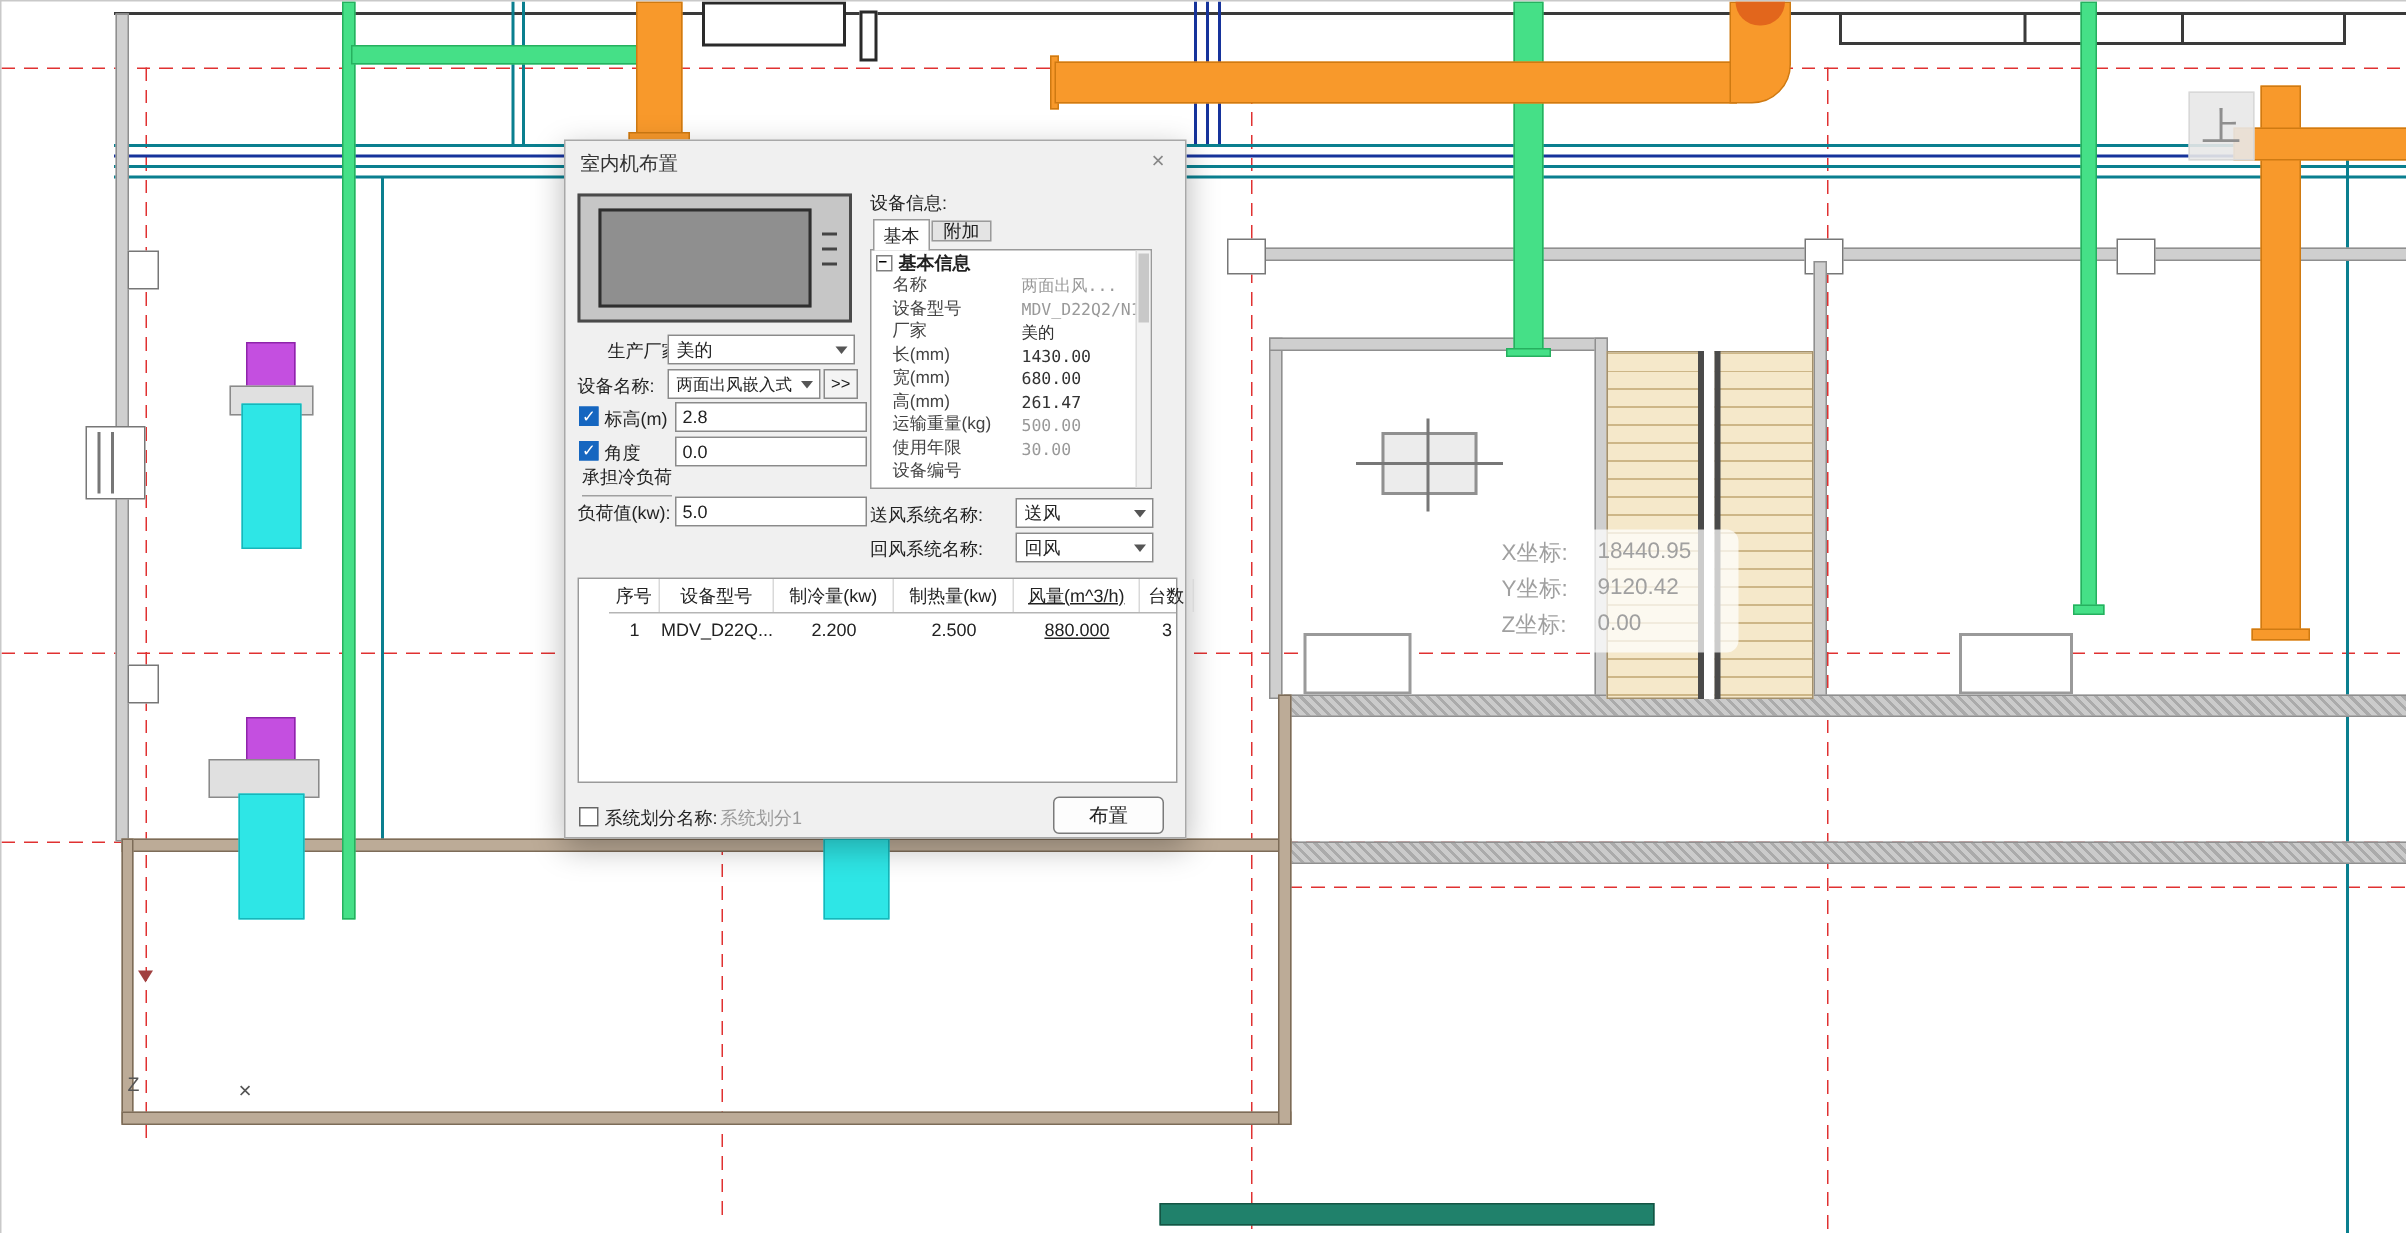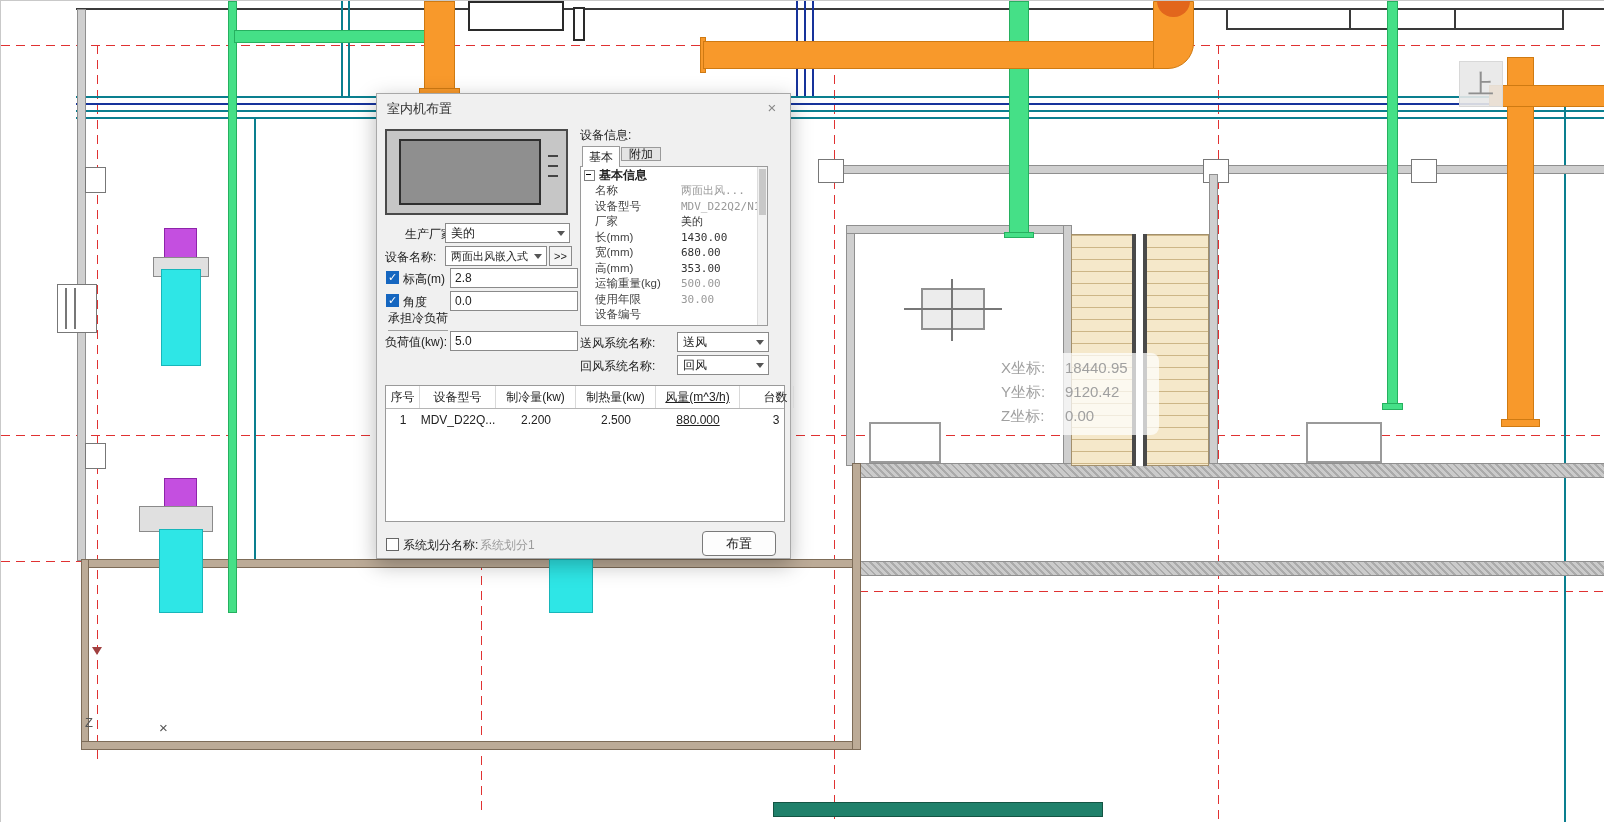--- a/index.html
+++ b/index.html
@@ -54,27 +54,27 @@
   .pgrid{position:absolute;left:203px;top:72px;width:188px;height:160px;background:#fff;border:1px solid #9a9a9a;box-sizing:border-box;overflow:hidden;}
   .pgrid .hdr{height:16px;display:flex;align-items:center;font-weight:bold;font-size:12px;gap:4px;padding-left:3px;}
   .expander{width:9px;height:9px;border:1px solid #808080;position:relative;flex:none;}
   .expander::after{content:"";position:absolute;left:1px;top:3px;width:5px;height:1px;background:#000;}
   .prow{height:15.5px;display:flex;font-size:11.5px;line-height:15.5px;padding-left:14px;}
   .prow .pn{width:86px;color:#444;overflow:hidden;white-space:nowrap;flex:none;}
   .prow .pv{color:#333;font-family:"DejaVu Sans Mono",monospace;font-size:11px;overflow:hidden;white-space:nowrap;}
   .prow.dim .pv{color:#999;}
   .vsb{position:absolute;right:0;top:0;width:9px;height:100%;background:#f2f2f2;border-left:1px solid #ddd;}
   .vsb .thumb{position:absolute;left:1px;top:2px;width:7px;height:46px;background:#c8c8c8;}
-  .tbl{position:absolute;left:8px;top:291px;width:400px;height:137px;background:#fff;border:1px solid #9a9a9a;box-sizing:border-box;}
+  .tbl{position:absolute;left:8px;top:291px;width:400px;height:137px;background:#fff;border:1px solid #9a9a9a;box-sizing:border-box;padding-left:20px;}
   .trow{display:flex;}
   .trow.h{height:22px;border-bottom:1px solid #b5b5b5;}
   .trow.d{height:21px;}
   .tc{display:flex;align-items:center;justify-content:center;font-size:12px;border-right:1px solid #d9d9d9;box-sizing:border-box;overflow:hidden;white-space:nowrap;flex:none;}
   .trow.d .tc{border-right:none;}
-  .tc.c0{width:34px;}.tc.c1{width:76px;}.tc.c2{width:80px;}.tc.c3{width:80px;}.tc.c4{width:84px;text-decoration:underline;}.tc.c5{width:36px;margin-left:18px;}
+  .tc.c0{width:34px;}.tc.c1{width:76px;}.tc.c2{width:80px;}.tc.c3{width:80px;}.tc.c4{width:84px;text-decoration:underline;}.tc.c5{width:36px;}
   .tc.fill{flex:1;border-right:none;}
   .bigbtn{position:absolute;left:325px;top:437px;width:72px;height:23px;background:#fdfdfd;border:1px solid #7a7a7a;border-radius:4px;display:flex;align-items:center;justify-content:center;font-size:13px;}
   .dimtext{color:#9a9a9a;}
 </style>
 </head>
 <body>
 
 <div class="screen">
 
   <div class="abs rdh" style="left:0;top:44px;width:1604px;"></div>
@@ -247,21 +247,21 @@
       <div class="prow">
           <span class="pn">长(mm)</span>
           <span class="pv">1430.00</span>
         </div>
       <div class="prow">
           <span class="pn">宽(mm)</span>
           <span class="pv">680.00</span>
         </div>
       <div class="prow">
           <span class="pn">高(mm)</span>
-          <span class="pv">353.00</span>
+          <span class="pv">261.47</span>
         </div>
       <div class="prow dim">
           <span class="pn">运输重量(kg)</span>
           <span class="pv">500.00</span>
         </div>
       <div class="prow dim">
           <span class="pn">使用年限</span>
           <span class="pv">30.00</span>
         </div>
       <div class="prow">

